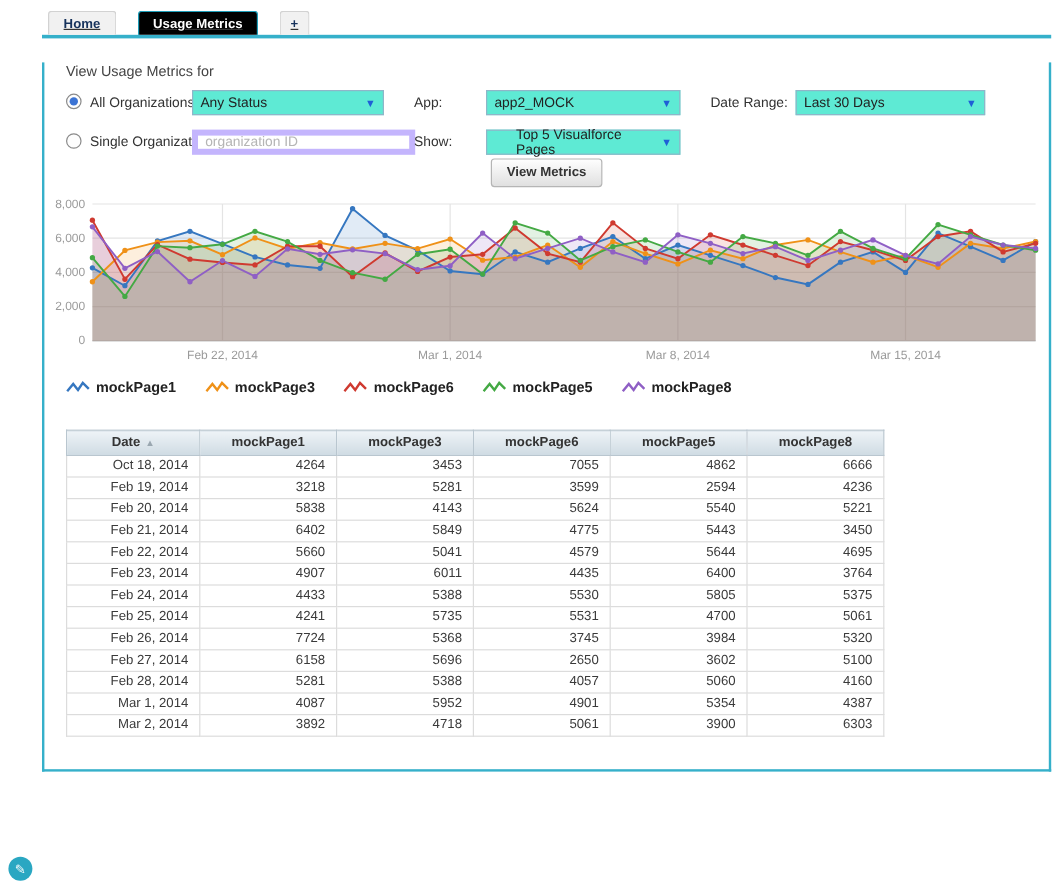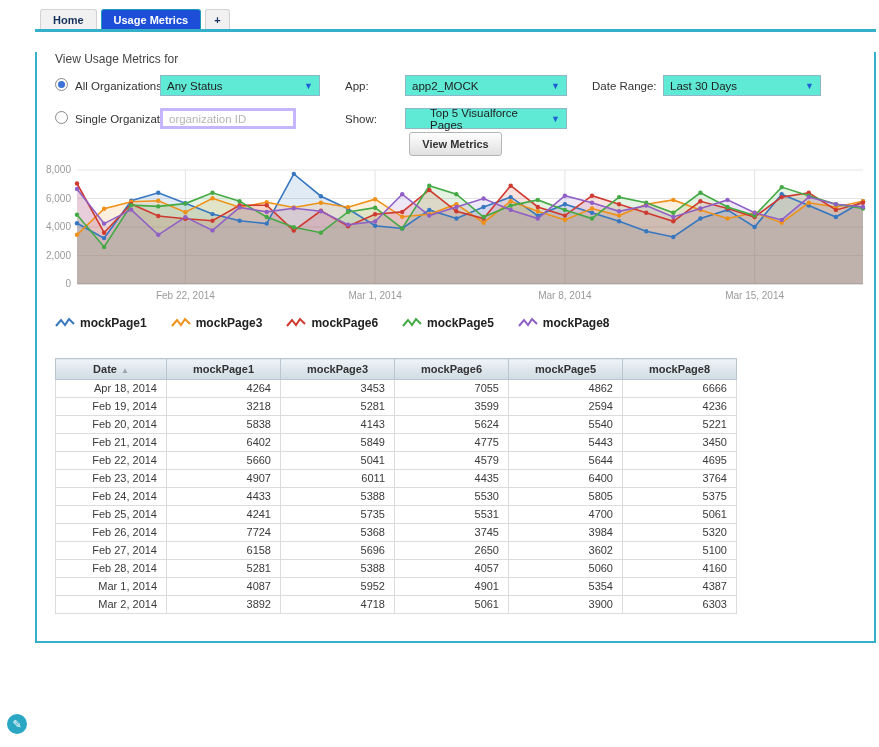--- a/index.html
+++ b/index.html
@@ -2,27 +2,27 @@
 <html><head>
 <meta charset="utf-8">
 <style>
   * { margin:0; padding:0; box-sizing:border-box; }
   html,body { background:#ffffff; }
   body {
     width:879px; height:747px; position:relative; overflow:hidden;
     font-family:"Liberation Sans", sans-serif; color:#333;
   }
   .panel { position:absolute; left:35px; top:8px; width:841px; }
-  .tabbar { display:flex; align-items:flex-end; gap:4px; padding-left:5px; height:21px; }
+  .tabbar { display:flex; align-items:flex-end; gap:18px; padding-left:5px; height:21px;text-decoration:underline; }
   .tab {
     padding:4px 12px 3px; font-size:11px; font-weight:bold; color:#16325c;
     background:#f1f1f1; border:1px solid #d2d2d2; border-bottom:none;
     border-radius:3px 3px 0 0; cursor:pointer; line-height:12px;
   }
-  .tab.active { background:#1d4ed8; color:#fff; border-color:#1d9db8;margin-top:17px; }
+  .tab.active { background:#000000; color:#fff; border-color:#1d9db8;margin-top:17px; }
   .tab.plus { padding:4px 8px 3px; }
   .tealbar { height:3px; background:#35b0ca; }
   .panel-body {
     border-left:2px solid #35b0ca; border-right:2px solid #35b0ca; border-bottom:2px solid #35b0ca;
     height:591px; background:#fff; overflow:visible;
   }
   .form-heading { margin:20px 0 0 18px; font-size:12px; color:#444; }
   .form-grid { position:relative; height:58px; margin:8px 0 0 18px; font-size:11.5px; }
   .ctl { position:absolute; display:flex; align-items:center; }
   .radio {
@@ -31,21 +31,21 @@
   }
   .radio.checked::after { content:""; width:7px; height:7px; border-radius:50%; background:#3b73d4; }
   .flabel { color:#333; }
   .select {
     position:absolute; height:21px; background:#5eead4; border:1px solid #8fb6c9;
     display:flex; align-items:center; justify-content:space-between;
     padding:0 6px; font-size:11.5px; color:#222; cursor:pointer;
   }
   .select .arrow { color:#1f5fd6; font-size:9px; margin-left:8px; }
   .org-input {
-    position:absolute; height:21px; width:136px; border:3px solid #c4b5fd;
+    position:absolute; height:21px; width:186px; border:5px solid #c4b5fd;
     padding:0 6px; font-size:11.5px; color:#333; font-family:"Liberation Sans", sans-serif;
   }
   .org-input::placeholder { color:#b5b5b5; }
   .btn-row { text-align:center; }
   .view-btn {
     display:inline-block; padding:5px 12px; font-size:11px; font-weight:bold; color:#333;
     background:linear-gradient(#fefefe,#e0e0e0); border:1px solid #b5b5b5; border-radius:3px;
     font-family:"Liberation Sans", sans-serif; cursor:pointer;
   }
   .chart-wrap { margin:8px 0 0 0; }
@@ -346,21 +346,21 @@
             <th style="width: 111px;">Date<span class="sort-ico">▲</span></th>
             <th style="width: 114px;">mockPage1</th>
             <th style="width: 114px;">mockPage3</th>
             <th style="width: 114px;">mockPage6</th>
             <th style="width: 114px;">mockPage5</th>
             <th style="width: 114px;">mockPage8</th>
           </tr>
         </thead>
       <tbody>
           <tr>
-            <td>Apr 18, 2014</td>
+            <td>Oct 18, 2014</td>
             <td>4264</td>
             <td>3453</td>
             <td>7055</td>
             <td>4862</td>
             <td>6666</td>
           </tr>
           <tr>
             <td>Feb 19, 2014</td>
             <td>3218</td>
             <td>5281</td>

